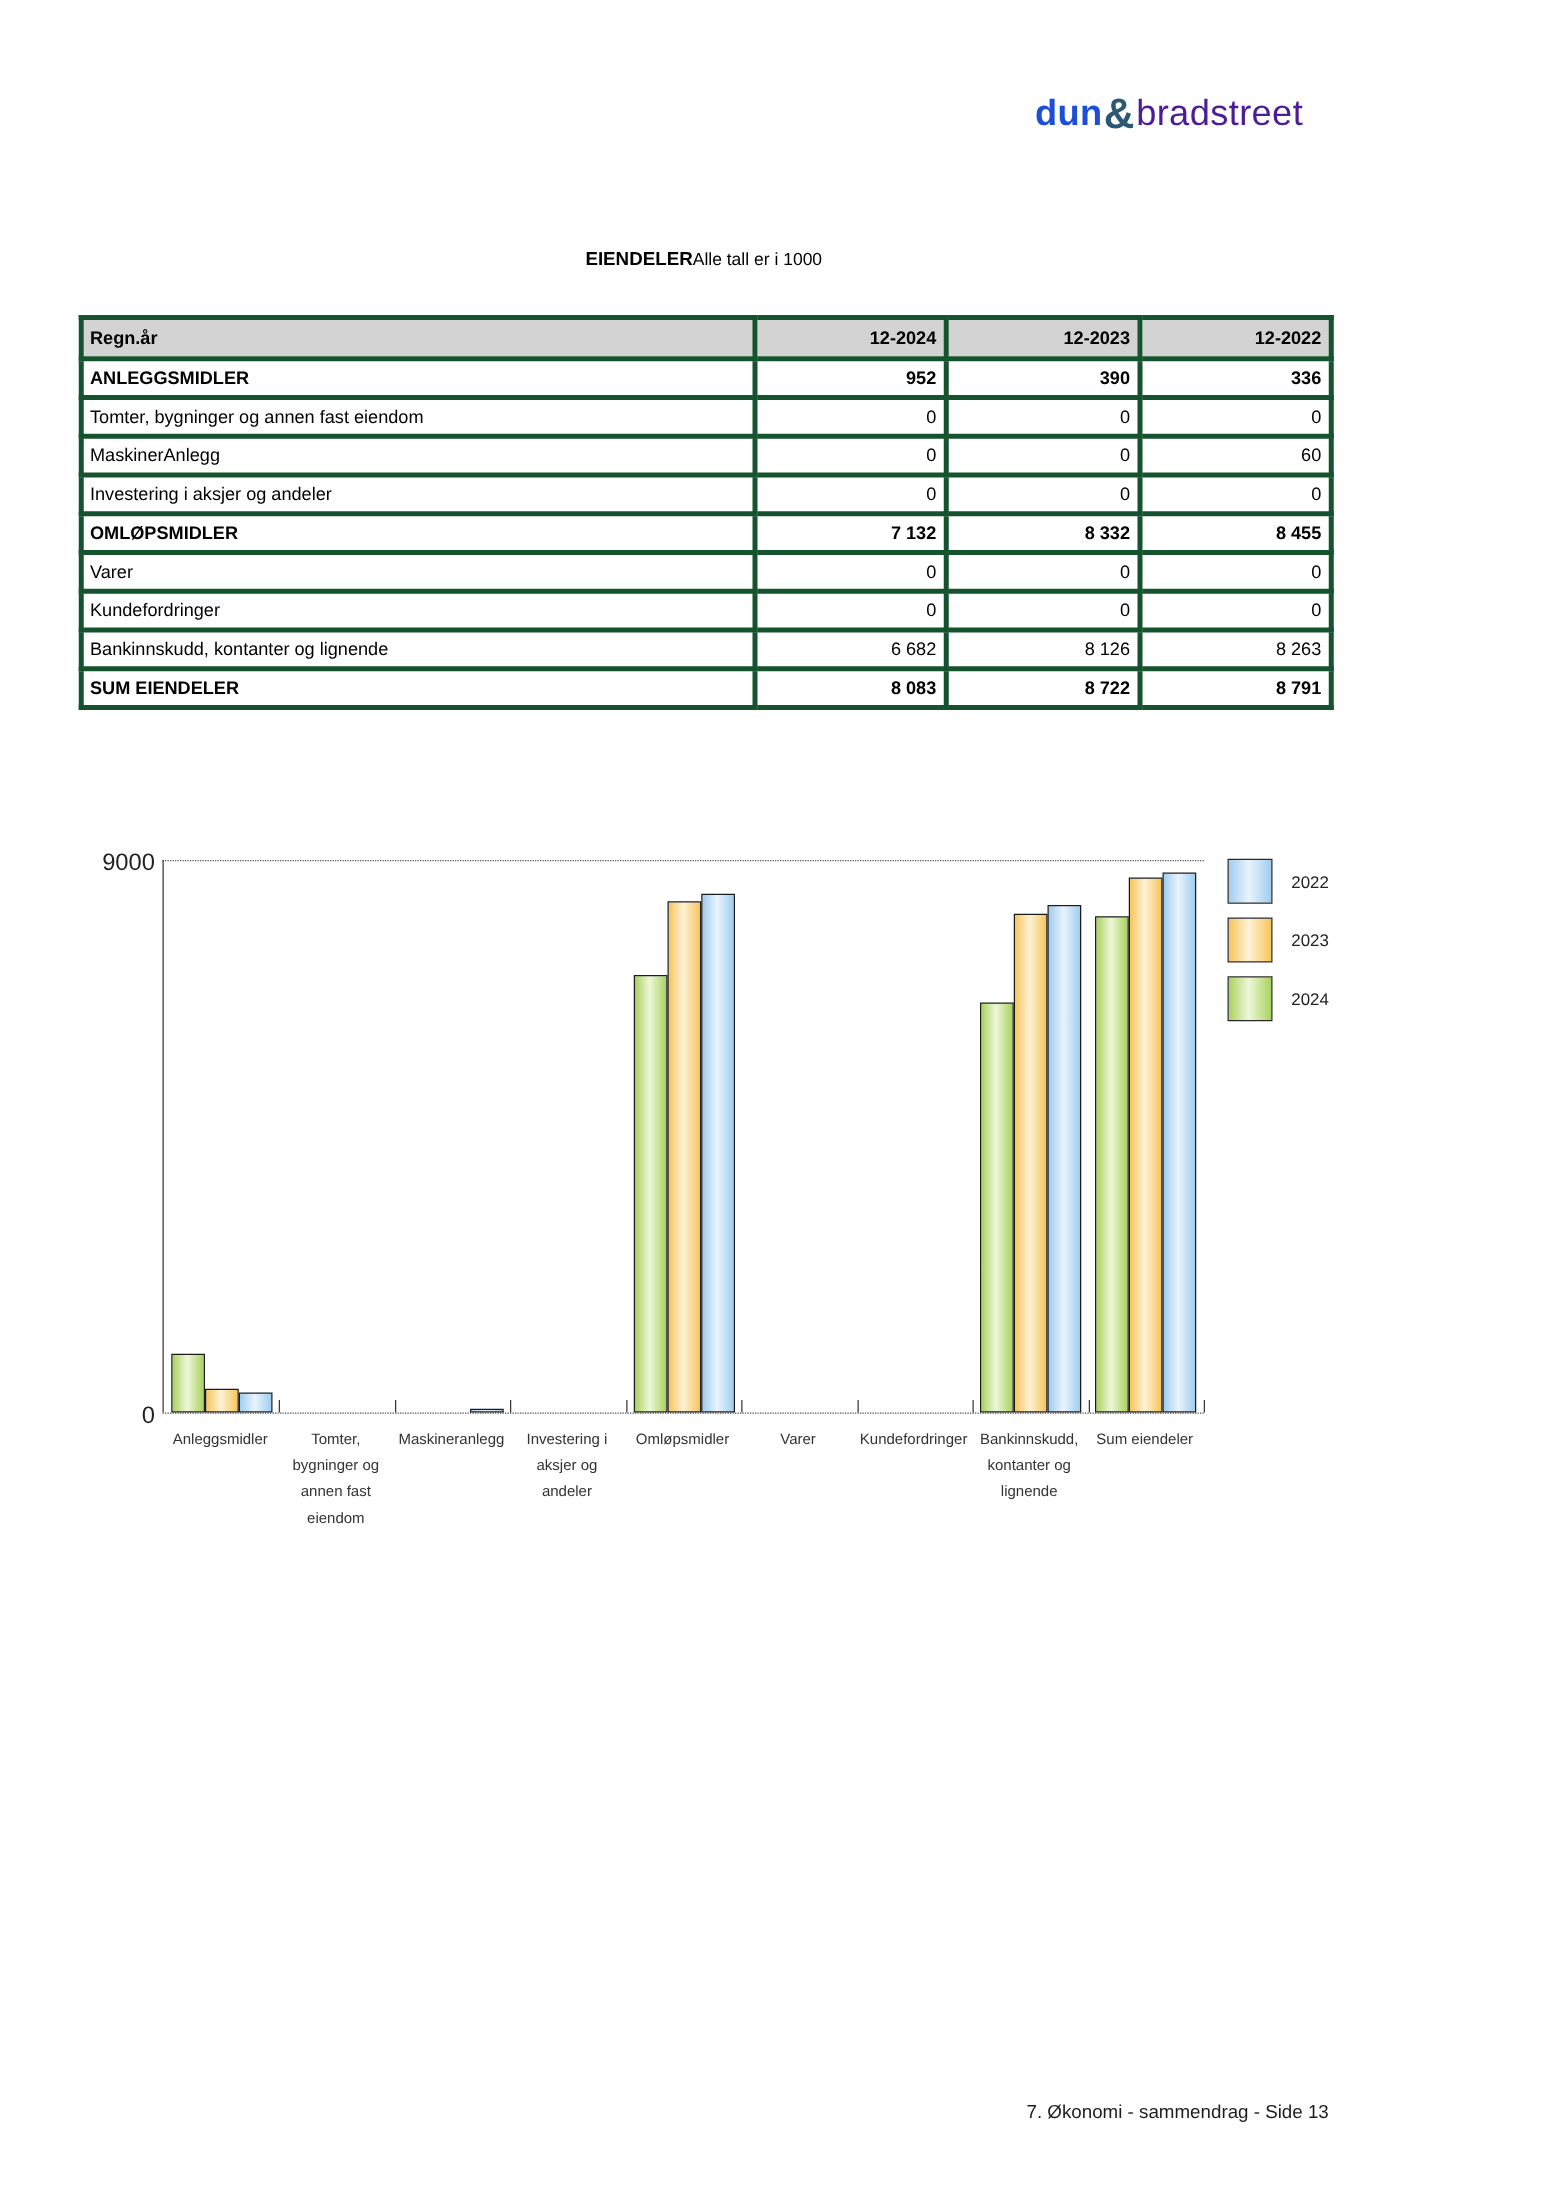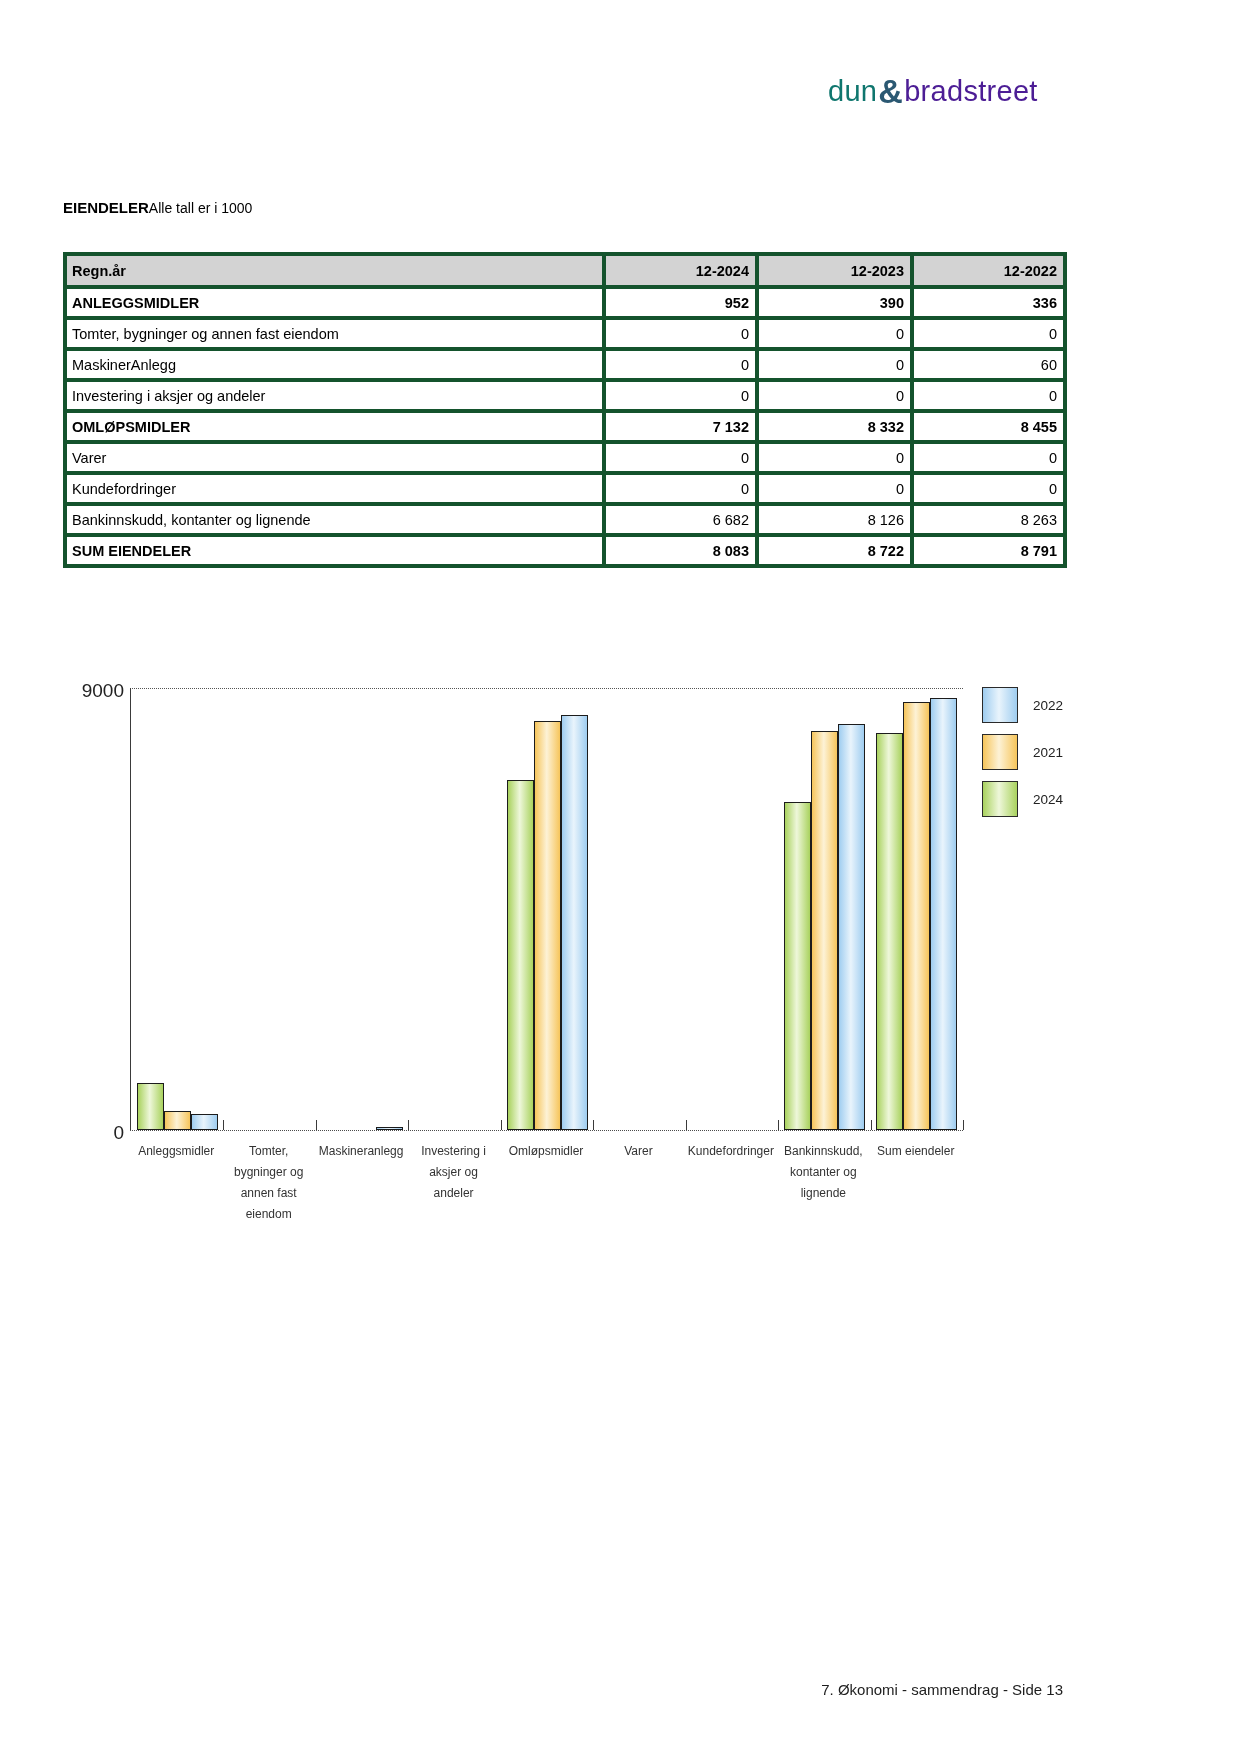--- a/index.html
+++ b/index.html
@@ -3,26 +3,26 @@
 <meta charset="utf-8">
 <style>
   html,body{margin:0;padding:0;}
   body{
     width:1241px;height:1754px;position:relative;background:#ffffff;
     font-family:"Liberation Sans", sans-serif;color:#000;overflow:hidden;
   }
   
   .logo{position:absolute;top:70px;left:828px;width:235px;font-size:29px;
         letter-spacing:0.3px;white-space:nowrap;}
-  .logo .w1{color:#0f766e;}
+  .logo .w1{color:#1d4ed8;font-weight:bold;}
   .logo .amp{color:#2b5872;font-size:34px;font-weight:bold;position:relative;top:2px;margin:0 1px;}
   .logo .w2{color:#4c1d95;}
   
   .section-head{position:absolute;left:63px;top:199px;width:1000px;display:flex;
-                justify-content:flex-start;align-items:baseline;}
+                justify-content:center;align-items:baseline;}
   .section-title{font-size:15px;font-weight:bold;}
   .unit-note{font-size:14px;}
   
   table.assets{position:absolute;left:63px;top:252px;width:1000px;
                border-collapse:collapse;table-layout:fixed;
                border:2px solid #000;font-size:14.5px;}
   table.assets td,table.assets th{border:4px solid #14532d;height:27px;padding:0 6px 0 5px;
                overflow:hidden;white-space:nowrap;}
   table.assets th{background:#d3d3d3;font-weight:bold;text-align:left;height:29px;}
   table.assets th.num,table.assets td.num{text-align:right;padding-left:48px;}
@@ -164,21 +164,21 @@
       <div class="bar" style="left: 799.278px; height: 431.736px; background: linear-gradient(90deg, rgb(159, 205, 240) 0%, rgb(233, 244, 252) 47%, rgb(159, 205, 240) 100%);"></div>
       <div class="xtick" style="left: 832px; top: 432px;"></div>
     </div>
   <div class="legend">
     <div class="legend-entry">
       <div class="legend-swatch" style="background: linear-gradient(90deg, rgb(159, 205, 240) 0%, rgb(233, 244, 252) 47%, rgb(159, 205, 240) 100%);"></div>
       <span class="legend-label">2022</span>
     </div>
     <div class="legend-entry">
       <div class="legend-swatch" style="background: linear-gradient(90deg, rgb(246, 197, 91) 0%, rgb(253, 242, 214) 47%, rgb(246, 197, 91) 100%);"></div>
-      <span class="legend-label">2021</span>
+      <span class="legend-label">2023</span>
     </div>
     <div class="legend-entry">
       <div class="legend-swatch" style="background: linear-gradient(90deg, rgb(169, 210, 94) 0%, rgb(238, 247, 218) 47%, rgb(169, 210, 94) 100%);"></div>
       <span class="legend-label">2024</span>
     </div>
   </div>
 <div class="cat-label" style="left: 116.222px;">Anleggsmidler</div>
     <div class="cat-label" style="left: 208.667px;">Tomter,
 bygninger og
 annen fast

